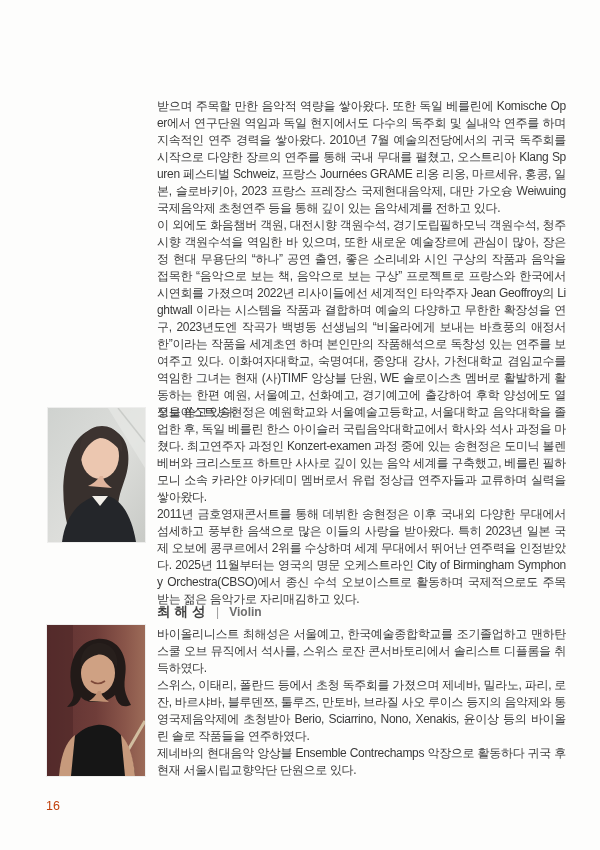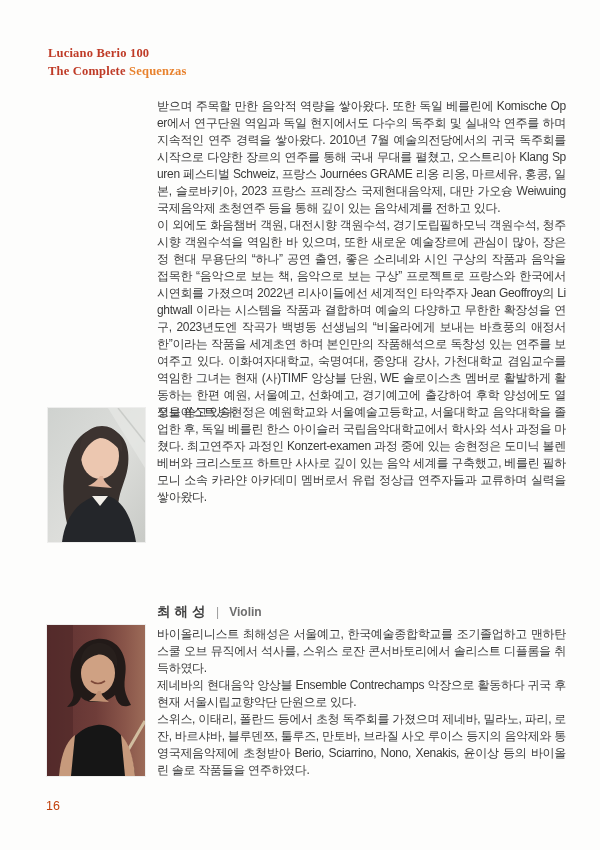--- a/index.html
+++ b/index.html
@@ -42,27 +42,20 @@
   .page-number {
     position:absolute; left:46px; top:799px;
     font-size:12.5px; color:#c2410c;
   }
 </style>
 </head>
 <body>
 
 <div class="page">
 
-  <div class="booklet-header">
-    <div>Luciano Berio 100</div>
-    <div>
-      <span>The Complete</span>
-      <span class="accent">Sequenzas</span>
-    </div>
-  </div>
 
   <div class="textblock intro-block">
     <p>받으며 주목할 만한 음악적 역량을 쌓아왔다. 또한 독일 베를린에 Komische Oper에서 연구단원 역임과 독일 현지에서도 다수의 독주회 및 실내악 연주를 하며 지속적인 연주 경력을 쌓아왔다. 2010년 7월 예술의전당에서의 귀국 독주회를 시작으로 다양한 장르의 연주를 통해 국내 무대를 펼쳤고, 오스트리아 Klang Spuren 페스티벌 Schweiz, 프랑스 Journées GRAME 리옹 리옹, 마르세유, 홍콩, 일본, 슬로바키아, 2023 프랑스 프레장스 국제현대음악제, 대만 가오슝 Weiwuing 국제음악제 초청연주 등을 통해 깊이 있는 음악세계를 전하고 있다.</p>
     <p>이 외에도 화음챔버 객원, 대전시향 객원수석, 경기도립필하모닉 객원수석, 청주시향 객원수석을 역임한 바 있으며, 또한 새로운 예술장르에 관심이 많아, 장은정 현대 무용단의 “하나” 공연 출연, 좋은 소리네와 시인 구상의 작품과 음악을 접목한 “음악으로 보는 책, 음악으로 보는 구상” 프로젝트로 프랑스와 한국에서 시연회를 가졌으며 2022년 리사이들에선 세계적인 타악주자 Jean Geoffroy의 Lightwall 이라는 시스템을 작품과 결합하며 예술의 다양하고 무한한 확장성을 연구, 2023년도엔 작곡가 백병동 선생님의 “비올라에게 보내는 바흐풍의 애정서한”이라는 작품을 세계초연 하며 본인만의 작품해석으로 독창성 있는 연주를 보여주고 있다. 이화여자대학교, 숙명여대, 중앙대 강사, 가천대학교 겸임교수를 역임한 그녀는 현재 (사)TIMF 앙상블 단원, WE 솔로이스츠 멤버로 활발하게 활동하는 한편 예원, 서울예고, 선화예고, 경기예고에 출강하여 후학 양성에도 열정을 쏟고 있다.</p>
   </div>
 
   <svg class="photo photo-1" width="97" height="134" viewBox="0 0 97 134">
     <defs>
       <linearGradient id="bg1" x1="0" y1="0" x2="1" y2="1">
         <stop offset="0" stop-color="#cfd2cf"></stop>
@@ -80,20 +73,21 @@
     <path d="M52 68 C48 74 44 76 40 78 L64 80 C58 76 55 72 55 68 Z" fill="#e0b49c"></path>
 
     <path d="M33 52 C28 30 40 18 54 18 C68 18 76 30 74 44 C66 36 60 30 52 30 C44 32 36 40 33 52 Z" fill="#3d3330"></path>
 
     <path d="M14 134 C18 104 34 92 48 88 C66 84 82 98 88 134 Z" fill="#24262a"></path>
     <path d="M44 88 L52 98 L60 88 Z" fill="#f3efe9"></path>
   </svg>
 
   <div class="textblock section-1">
     <p>오보이스트 송현정은 예원학교와 서울예술고등학교, 서울대학교 음악대학을 졸업한 후, 독일 베를린 한스 아이슬러 국립음악대학교에서 학사와 석사 과정을 마쳤다. 최고연주자 과정인 Konzert-examen 과정 중에 있는 송현정은 도미닉 볼렌베버와 크리스토프 하트만 사사로 깊이 있는 음악 세계를 구축했고, 베를린 필하모니 소속 카라얀 아카데미 멤버로서 유럽 정상급 연주자들과 교류하며 실력을 쌓아왔다.</p>
+    <p>2011년 금호영재콘서트를 통해 데뷔한 송현정은 이후 국내외 다양한 무대에서 섬세하고 풍부한 음색으로 많은 이들의 사랑을 받아왔다. 특히 2023년 일본 국제 오보에 콩쿠르에서 2위를 수상하며 세계 무대에서 뛰어난 연주력을 인정받았다. 2025년 11월부터는 영국의 명문 오케스트라인 City of Birmingham Symphony Orchestra(CBSO)에서 종신 수석 오보이스트로 활동하며 국제적으로도 주목받는 젊은 음악가로 자리매김하고 있다.</p>
   </div>
 
   <svg class="photo photo-2" width="98" height="151" viewBox="0 0 98 151">
     <defs>
       <linearGradient id="bg2" x1="0" y1="0" x2="1" y2="0">
         <stop offset="0" stop-color="#5d3030"></stop>
         <stop offset="0.5" stop-color="#6f3d39"></stop>
         <stop offset="0.8" stop-color="#8a564a"></stop>
         <stop offset="1" stop-color="#9c6b58"></stop>
       </linearGradient>
@@ -117,19 +111,19 @@
     <path d="M88 151 C86 128 80 116 74 110 L78 151 Z" fill="#c79a7c"></path>
   </svg>
 
   <div class="textblock section-2">
     <h3 class="artist-title">
       <span class="artist-name">최해성</span>
       <span class="artist-sep">|</span>
       <span class="artist-instrument">Violin</span>
     </h3>
     <p>바이올리니스트 최해성은 서울예고, 한국예술종합학교를 조기졸업하고 맨하탄 스쿨 오브 뮤직에서 석사를, 스위스 로잔 콘서바토리에서 솔리스트 디플롬을 취득하였다.</p>
+    <p>스위스, 이태리, 폴란드 등에서 초청 독주회를 가졌으며 제네바, 밀라노, 파리, 로잔, 바르샤바, 블루덴쯔, 툴루즈, 만토바, 브라질 사오 루이스 등지의 음악제와 통영국제음악제에 초청받아 Berio, Sciarrino, Nono, Xenakis, 윤이상 등의 바이올린 솔로 작품들을 연주하였다.</p>
     <p>제네바의 현대음악 앙상블 Ensemble Contrechamps 악장으로 활동하다 귀국 후 현재 서울시립교향악단 단원으로 있다.</p>
-    <p>스위스, 이태리, 폴란드 등에서 초청 독주회를 가졌으며 제네바, 밀라노, 파리, 로잔, 바르샤바, 블루덴쯔, 툴루즈, 만토바, 브라질 사오 루이스 등지의 음악제와 통영국제음악제에 초청받아 Berio, Sciarrino, Nono, Xenakis, 윤이상 등의 바이올린 솔로 작품들을 연주하였다.</p>
   </div>
 
   <div class="page-number">16</div>
 
 </div>
 
 </body></html>

